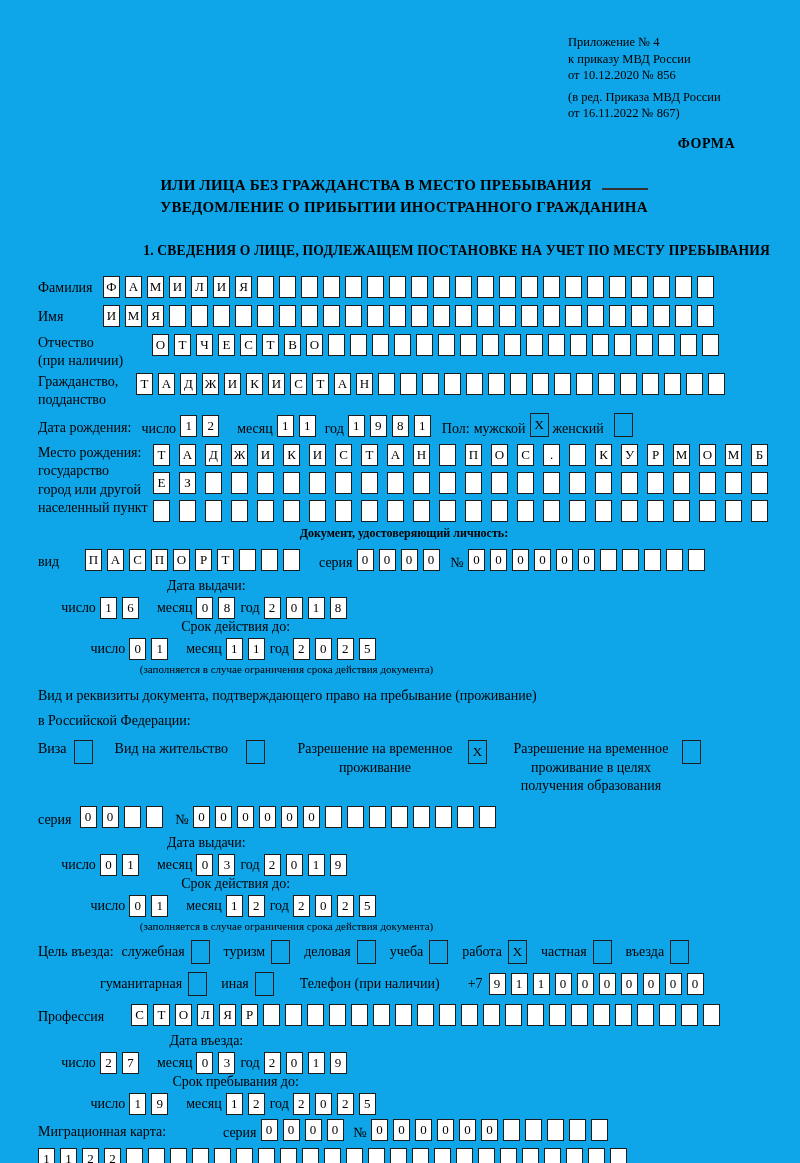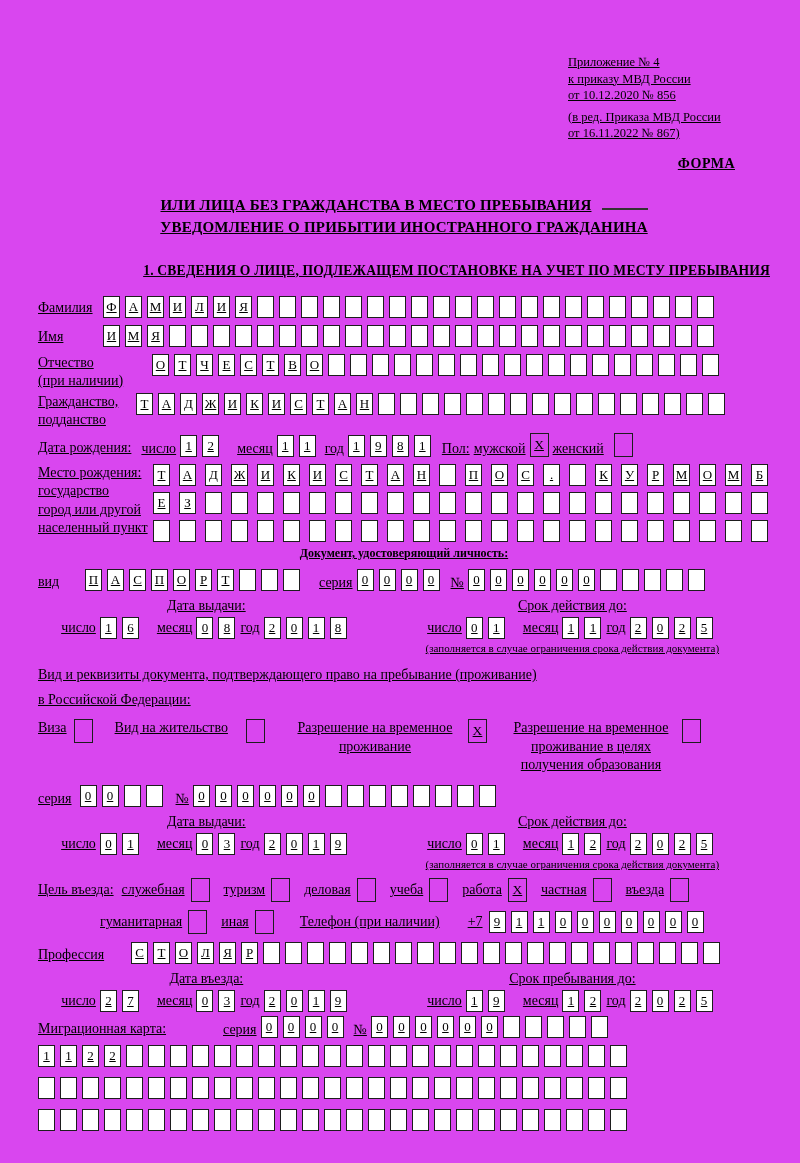--- a/index.html
+++ b/index.html
@@ -1,20 +1,20 @@
 <!DOCTYPE html>
 <html><head>
 <meta charset="utf-8">
 <style>
   html,body{margin:0;padding:0;background:#fff;}
   .page{
-    width:800px;height:1163px;background:#d946ef;color:#000;
+    width:800px;height:1163px;background:#0ea5e9;color:#000;
     font-family:"Liberation Serif","DejaVu Serif",serif;
     font-size:14px;position:relative;box-sizing:border-box;
-    padding:54px 30px 0 38px;overflow:hidden;text-decoration:underline;
+    padding:34px 30px 0 38px;overflow:hidden;
   }
   .ml{white-space:pre-line;}
   
   .hdr-block{margin-left:530px;font-size:12.5px;line-height:1.32;}
   .hdr-amend{margin-top:5px;}
   .forma{font-weight:bold;text-align:right;margin:14px 35px 0 0;font-size:14px;letter-spacing:.5px;}
   
   .title{font-weight:bold;text-align:center;font-size:15px;line-height:1.5;margin-top:22px;letter-spacing:.2px;}
   .blank-line{display:inline-block;width:46px;border-bottom:2px solid #333;height:12px;margin-left:10px;}
   .sect-head{font-weight:bold;font-size:13.6px;margin-top:24px;letter-spacing:.2px;text-align:right;}
@@ -31,27 +31,27 @@
   }
   .wide .cell{margin-right:9px;}
   .checkbox{
     display:inline-flex;width:19px;height:24px;border:1.6px solid #1d1d1d;
     align-items:center;justify-content:center;font-size:13.5px;flex:none;box-sizing:border-box;
   }
   .stack{display:flex;flex-direction:column;gap:6px;}
   .dlabel{margin:0 4px 0 0;flex:none;}
   .gapL{margin-left:13px;}
   .center-bold{font-weight:bold;text-align:center;font-size:12px;margin:4px 0 8px 0;}
-  .date-pair{display:flex;margin-bottom:8px;}
+  .date-pair{display:flex;margin-bottom:8px;flex-direction:column;}
   .date-col{display:flex;flex-direction:column;}
   .date-col.left{width:46%;}
   .date-col.right{width:54%;}
   .date-head{text-align:center;margin-bottom:3px;}
   .date-row{display:flex;align-items:center;justify-content:center;}
-  .note{font-size:11px;text-align:center;margin-top:3px;}
+  .note{font-size:11px;text-align:right;margin-top:3px;}
   .intro{line-height:1.8;margin:2px 0 6px 0;}
   .opt{display:flex;align-items:flex-start;flex:none;}
   .opt .olabel{margin-right:7px;line-height:1.35;}
   .opt .olabel.c{text-align:center;}
   .opts-row{display:flex;align-items:flex-start;margin-bottom:10px;}
   .purpose-row{display:flex;align-items:center;margin-bottom:8px;}
   .purpose-row .olabel{margin:0 6px 0 14px;}
   .purpose-row .olabel.first{margin-left:8px;}
   .footnote{font-size:13px;margin:6px 0 0 150px;}
 </style>

